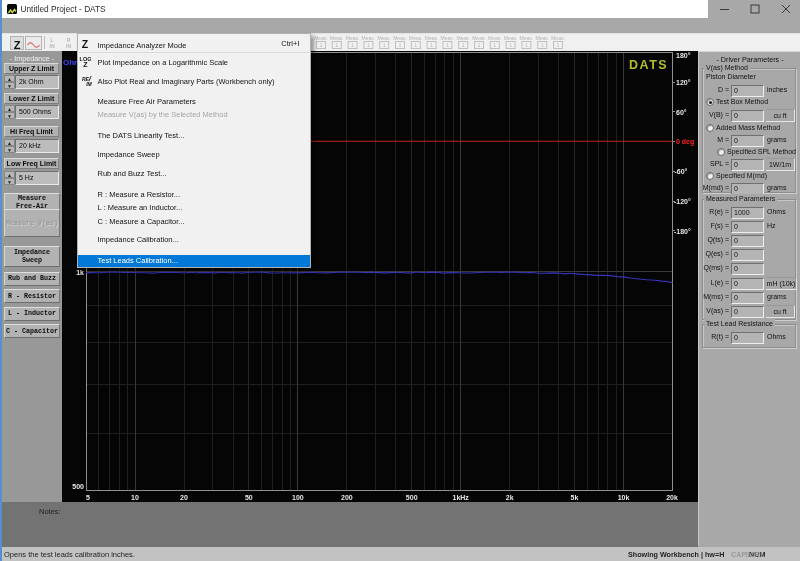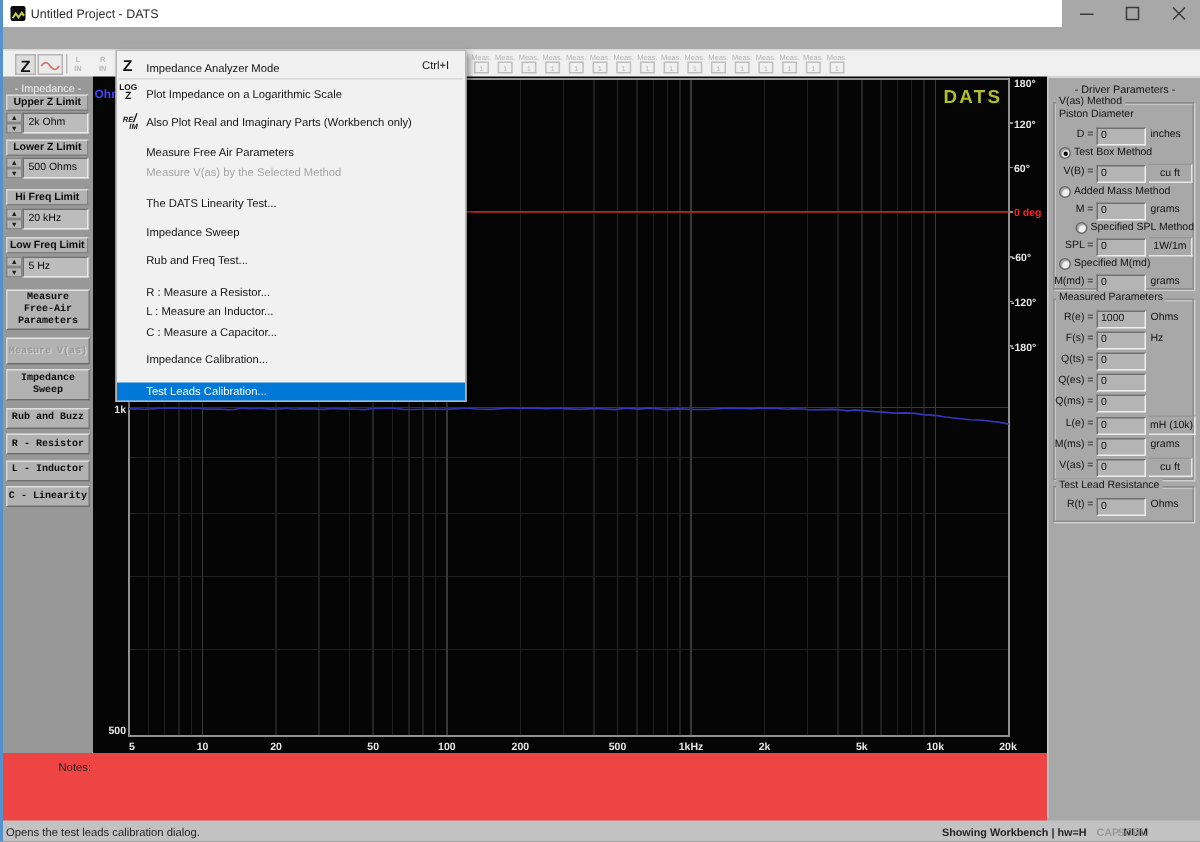--- a/index.html
+++ b/index.html
@@ -10,21 +10,21 @@
 #menubar{position:absolute;left:2px;top:18px;width:798px;height:15px;background:#f0f0f0}
 .mi{position:absolute;top:1px;height:14px;line-height:14px;font-size:7.7px;color:#1c1c1c;white-space:nowrap}
 .mi u{text-decoration:underline}
 #mihl{position:absolute;left:74px;top:0;width:80px;height:15px;background:#dedede;border:1px solid #c6c6c6}
 #toolbar{position:absolute;left:2px;top:33px;width:798px;height:18.5px;background:#f0f0f0;border-top:1px solid #e2e2e2}
 .tbtn{position:absolute;top:2px;height:14px;border:1px solid #b4b4b4;background:#ebebeb}
 .tgray{position:absolute;top:2.5px;font-size:5px;line-height:6px;color:#b9b9b9;text-align:center;font-weight:bold}
 #chart{position:absolute;left:62px;top:51px;width:636px;height:451px;background:#050505}
 #leftpanel{position:absolute;left:2px;top:51px;width:60px;height:451px;background:#989898}
 #rightpanel{position:absolute;left:698px;top:51px;width:102px;height:494px;background:#a8a8a8;border-top:1px solid #d6d6d6;border-left:1px solid #c9c9c9;font-size:7px;color:#111}
-#notes{position:absolute;left:2px;top:502px;width:696px;height:51px;background:#ef4444}
+#notes{position:absolute;left:2px;top:502px;width:696px;height:51px;background:#737373}
 #statusbar{position:absolute;left:0px;top:547px;width:800px;height:14px;background:#c2c2c2;font-size:7.5px;color:#222}
 #dropdown{position:absolute;left:77px;top:33px;width:233.5px;height:234.5px;background:#f1f1f1;border:1px solid #b2b2b2;box-shadow:2.5px 2.5px 4px rgba(0,0,0,0.4);z-index:40}
 .dmi{position:absolute;left:19.5px;font-size:7.5px;line-height:9px;color:#121212;white-space:nowrap}
 .dico{position:absolute;left:3px;font-weight:bold;color:#111;white-space:nowrap;text-align:center}
 
 .lgl{position:absolute;left:2px;width:55px;height:11px;background:#b2b2b2;border-top:1px solid #d9d9d9;border-left:1px solid #d2d2d2;border-bottom:1px solid #7d7d7d;border-right:1px solid #858585;font-size:7px;line-height:10px;text-align:center;color:#0a0a0a;font-weight:bold;white-space:nowrap}
 .lfield{position:absolute;left:13px;width:44px;height:14px;background:#bcbcbc;border-top:1px solid #6f6f6f;border-left:1px solid #6f6f6f;border-bottom:1px solid #e9e9e9;border-right:1px solid #e9e9e9;font-size:7px;line-height:12.5px;padding-left:3px;color:#0a0a0a;white-space:nowrap}
 .spin{position:absolute;left:2px;width:11px;height:14px}
 .spin b{position:absolute;left:0;width:11px;height:7px;background:#b6b6b6;border:1px solid #888;font-size:5px;line-height:6px;text-align:center;color:#222;font-weight:normal}
 .lbtn{position:absolute;left:2px;width:56px;background:#b2b2b2;border-top:1px solid #dedede;border-left:1px solid #d6d6d6;border-bottom:1px solid #6d6d6d;border-right:1px solid #777;font-family:"Liberation Mono",monospace;font-weight:bold;font-size:6.7px;line-height:8.2px;text-align:center;color:#0c0c0c;display:flex;align-items:center;justify-content:center;white-space:nowrap}
@@ -112,26 +112,26 @@
         <b style="top:7px">▼</b>
       </div>
   <div class="lfield" style="top:88px">20 kHz</div>
   <div class="lgl" style="top:107px">Low Freq Limit</div>
   <div class="spin" style="top:119.5px">
         <b style="top:0">▲</b>
         <b style="top:7px">▼</b>
       </div>
   <div class="lfield" style="top:119.5px">5 Hz</div>
   <div class="lbtn" style="top:141.5px;height:27px">Measure<br>Free-Air<br>Parameters</div>
-  <div class="lbtn" style="top:174px;height:18px;color:#9b9b9b;text-shadow:1px 1px 0 #cfcfcf">Measure V(as)</div>
+  <div class="lbtn" style="top:158px;height:28px;color:#9b9b9b;text-shadow:1px 1px 0 #cfcfcf">Measure V(as)</div>
   <div class="lbtn" style="top:194.5px;height:21px">Impedance<br>Sweep</div>
   <div class="lbtn" style="top:220.5px;height:14px">Rub and Buzz</div>
   <div class="lbtn" style="top:238px;height:14px">R - Resistor</div>
   <div class="lbtn" style="top:255.5px;height:14px">L - Inductor</div>
-  <div class="lbtn" style="top:273px;height:14px">C - Linearity</div>
+  <div class="lbtn" style="top:273px;height:14px">C - Capacitor</div>
 </div>
 <div id="chart"><svg id="csvg" width="636" height="451">
 <g stroke="#1f1f1f" stroke-width="1" shape-rendering="crispEdges">
 <path d="M36.9 1.8V439.6M47.8 1.8V439.6M57.2 1.8V439.6M65.6 1.8V439.6M122 1.8V439.6M150.7 1.8V439.6M171.1 1.8V439.6M199.7 1.8V439.6M210.6 1.8V439.6M220.1 1.8V439.6M228.4 1.8V439.6M284.9 1.8V439.6M313.6 1.8V439.6M333.9 1.8V439.6M362.6 1.8V439.6M373.5 1.8V439.6M382.9 1.8V439.6M391.2 1.8V439.6M447.7 1.8V439.6M476.4 1.8V439.6M496.7 1.8V439.6M525.4 1.8V439.6M536.3 1.8V439.6M545.8 1.8V439.6M554.1 1.8V439.6"></path>
 <path d="M24 382.1H610.5M24 333.4H610.5M24 291.2H610.5M24 254H610.5"></path>
 </g>
 <g stroke="#262626" stroke-width="1" shape-rendering="crispEdges">
 <path d="M186.8 1.8V439.6M349.7 1.8V439.6M512.5 1.8V439.6"></path>
 </g>
 <g stroke="#383838" stroke-width="1" shape-rendering="crispEdges">
@@ -250,40 +250,40 @@
   <div class="prow" style="top:280px">
         <span class="plbl">R(t) =</span>
         <span class="pfield">0</span>
         <span class="punit">Ohms</span>
       </div>
 </div>
 <div id="notes">
       <div style="position:absolute;left:37px;top:5px;font-size:7.5px;color:#222">Notes:</div>
     </div>
 <div id="statusbar">
-  <span style="position:absolute;left:4px;top:3px">Opens the test leads calibration dialog.</span>
+  <span style="position:absolute;left:4px;top:3px">Opens the test leads calibration inches.</span>
   <span style="position:absolute;left:628px;top:3px;font-weight:bold;font-size:7.2px">Showing Workbench | hw=H</span>
   <span style="position:absolute;left:731px;top:3px;color:#999;font-size:7.2px;font-weight:bold">CAP</span>
   <span style="position:absolute;left:749px;top:3px;color:#222;font-size:7.2px;font-weight:bold">NUM</span>
   <span style="position:absolute;left:745px;top:3px;color:#999;font-size:7.2px;font-weight:bold">SCRL</span>
 </div>
 <div id="dropdown">
   <div class="dico" style="left:2px;top:4px;font-size:10.5px;width:10px">Z</div>
   <div class="dmi" style="top:7px">Impedance Analyzer Mode</div>
   <div class="dmi" style="left:auto;right:10px;top:4.8px">Ctrl+I</div>
   <div style="position:absolute;left:1px;top:18.3px;width:230px;height:1px;background:#dadada"></div>
   <div class="dico" style="left:1px;top:22.5px;font-size:5.5px;line-height:5.5px;width:13px">LOG<br><span style="font-size:7px">Z</span></div>
   <div class="dmi" style="top:23.6px">Plot Impedance on a Logarithmic Scale</div>
   <div class="dico" style="left:1px;top:41.5px;font-size:5px;line-height:5px;width:15px;font-style:italic">RE<span style="font-size:8px">/</span><br><span style="margin-left:5px">IM</span></div>
   <div class="dmi" style="top:42.7px">Also Plot Real and Imaginary Parts (Workbench only)</div>
   <div class="dmi" style="top:62.5px">Measure Free Air Parameters</div>
   <div class="dmi" style="top:76px;color:#a5a5a5">Measure V(as) by the Selected Method</div>
   <div class="dmi" style="top:97.1px">The DATS Linearity Test...</div>
   <div class="dmi" style="top:116.2px">Impedance Sweep</div>
-  <div class="dmi" style="top:135px">Rub and Freq Test...</div>
+  <div class="dmi" style="top:135px">Rub and Buzz Test...</div>
   <div class="dmi" style="top:155.9px">R : Measure a Resistor...</div>
   <div class="dmi" style="top:169.1px">L : Measure an Inductor...</div>
   <div class="dmi" style="top:182.9px">C : Measure a Capacitor...</div>
   <div class="dmi" style="top:201.4px">Impedance Calibration...</div>
   <div style="position:absolute;left:0px;top:220.5px;width:231.5px;height:12.5px;background:#0078d7"></div>
   <div class="dmi" style="top:222px;color:#fff">Test Leads Calibration...</div>
 </div>
 </div>
 
 </body></html>

